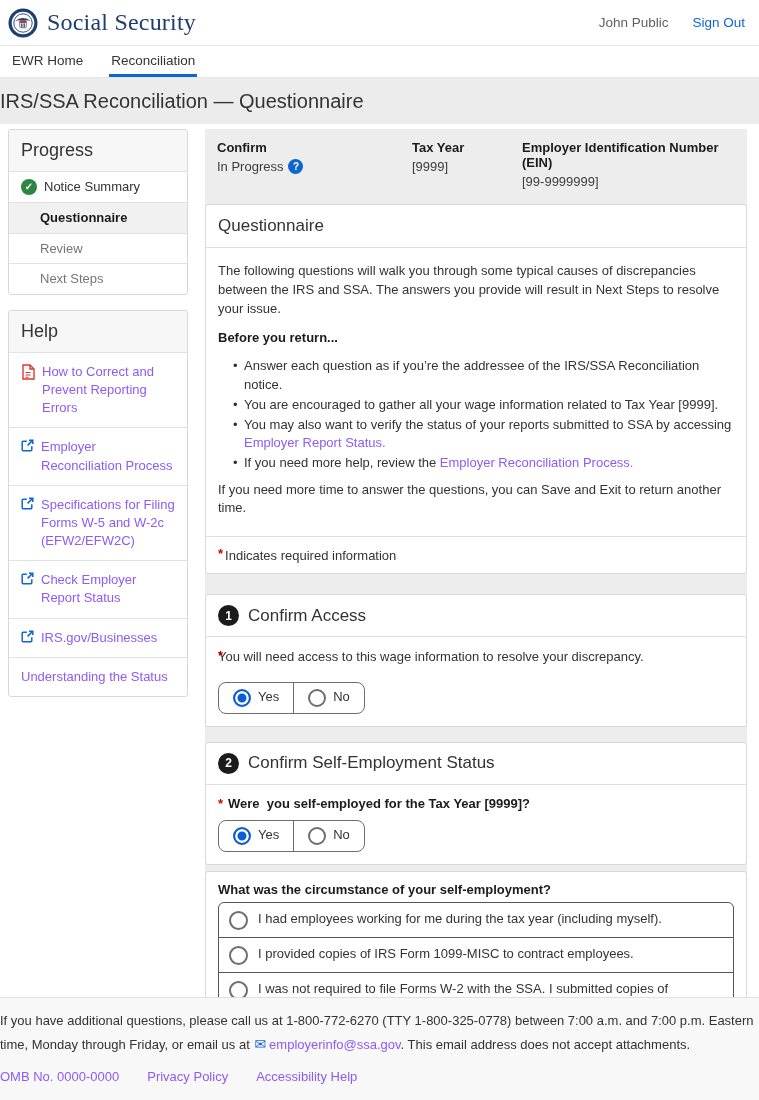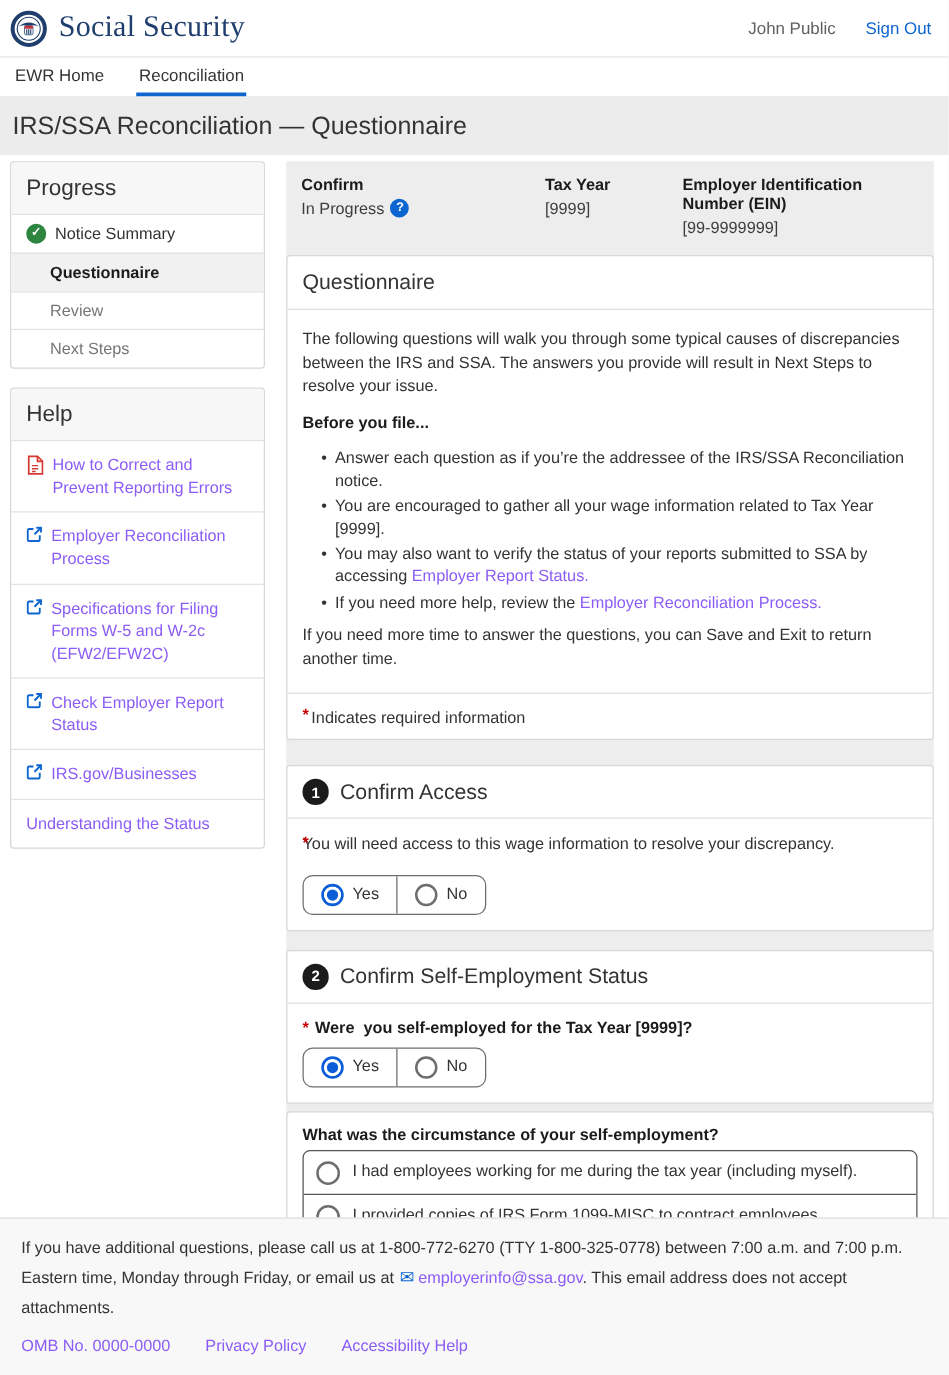--- a/index.html
+++ b/index.html
@@ -19,26 +19,26 @@
   .user-name{color:#5f5f5f}
   .signout{color:#0d66d0;text-decoration:none;font-size:13.5px}
 
   
   nav{display:flex;gap:24px;padding-left:10px;height:31px;border-bottom:1px solid #e6e6e6}
   .nav-item{display:flex;align-items:center;font-size:13.5px;color:#333;cursor:pointer;
     border-bottom:3px solid transparent;padding:0 2px;box-sizing:border-box}
   .nav-item.active{border-bottom-color:#0d66d0}
 
   
-  .title-band{background:#ececec;height:46px;display:flex;align-items:center;padding:0 10px}
+  .title-band{background:#ececec;height:46px;display:flex;align-items:center;padding:0 0}
   .title-band h1{font-size:20px;font-weight:normal;margin:0;color:#333}
 
   
   .content{display:flex;align-items:flex-start;gap:17px;padding:5px 12px 0 8px}
-  aside{width:204px;flex:none;display:flex;flex-direction:column;gap:15px}
+  aside{width:180px;flex:none;display:flex;flex-direction:column;gap:15px}
   main{flex:1;background:#ededed;display:flex;flex-direction:column;min-width:0}
 
   .card{background:#fff;border:1px solid #d8d8d8;border-radius:3px}
   .card-hd{font-size:18px;color:#333;padding:10px 12px;background:#f7f7f7;border-radius:3px 3px 0 0}
 
   
   .prog-row{display:flex;align-items:center;gap:7px;padding:7px 12px;border-top:1px solid #e2e2e2;
     min-height:30px;box-sizing:border-box;line-height:1.2}
   .prog-row.current{font-weight:bold;background:#f1f1f1;padding-left:31px;color:#1b1b1b}
   .prog-row.upcoming{color:#767676;padding-left:31px}
@@ -92,21 +92,21 @@
 
   .circ-bd{padding:10px 12px 12px}
   .q-bold{margin:0 0 5px;font-weight:bold;color:#1b1b1b}
   .opt-group{border:1px solid #565656;border-radius:6px;background:#fff;overflow:hidden}
   .opt-row{display:flex;gap:10px;padding:7px 10px;align-items:flex-start;cursor:pointer;line-height:1.4}
   .opt-row + .opt-row{border-top:1px solid #565656}
   .opt-row .radio{width:15px;height:15px;margin-top:1px}
 
   
   footer{position:absolute;left:0;right:0;bottom:0;background:#f8f8f8;border-top:1px solid #e0e0e0;
-    box-sizing:border-box;padding:11px 17px 12px;line-height:1.8}
+    box-sizing:border-box;padding:11px 0 12px;line-height:1.8}
   #footer-line{margin:0}
   .envelope{color:#0d66d0;font-size:14px;margin:0 3px 0 1px}
   #footer-links{margin-top:7px;display:flex;gap:28px}
 </style>
 </head>
 <body>
 
 <header>
   <div class="brand">
     <span style="display:inline-flex">
@@ -237,21 +237,21 @@
           <div class="s-value">
             <span>[99-9999999]</span>
           </div>
         </div>
       </div>
 
     <div class="card mt6">
       <div class="main-card-hd">Questionnaire</div>
       <div class="main-card-bd">
         <p>The following questions will walk you through some typical causes of discrepancies between the IRS and SSA. The answers you provide will result in Next Steps to resolve your issue.</p>
-        <p class="bold">Before you file...</p>
+        <p class="bold">Before you return...</p>
         <ul id="bullets">
             <li><span>Answer each question as if you’re the addressee of the IRS/SSA Reconciliation notice.</span></li>
             <li><span>You are encouraged to gather all your wage information related to Tax Year [9999].</span></li>
             <li><span>You may also want to verify the status of your reports submitted to SSA by accessing </span><a class="link">Employer Report Status.</a></li>
             <li><span>If you need more help, review the </span><a class="link">Employer Reconciliation Process.</a></li>
           </ul>
         <p>If you need more time to answer the questions, you can Save and Exit to return another time.</p>
       </div>
       <div class="req-strip"><span class="req">*</span><span>Indicates required information</span></div>
     </div>

